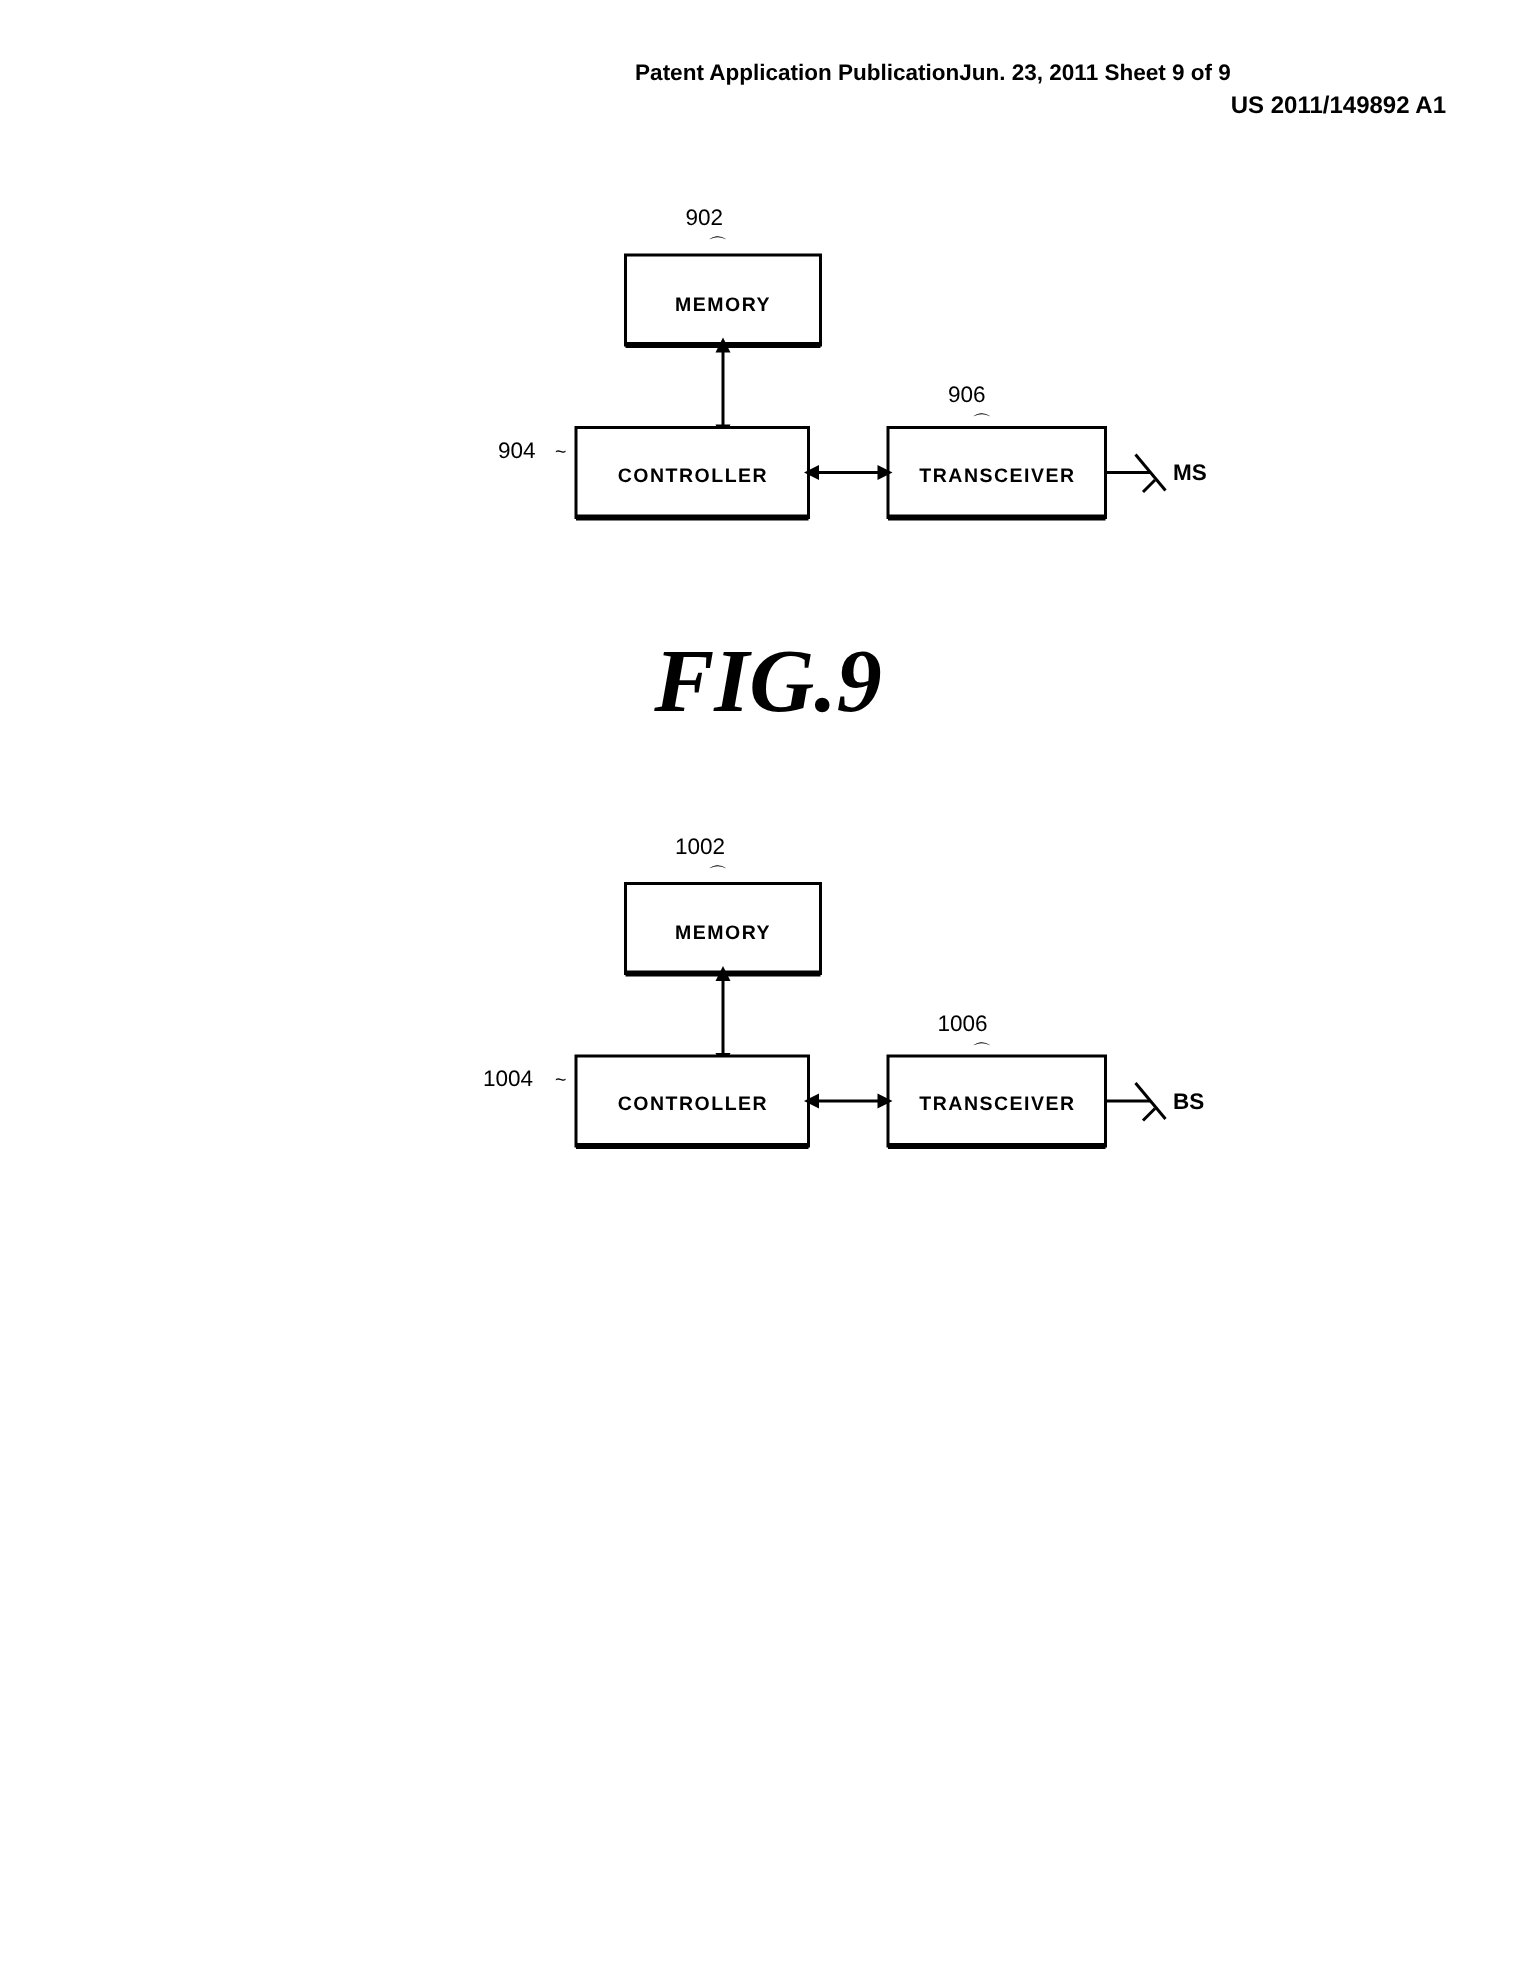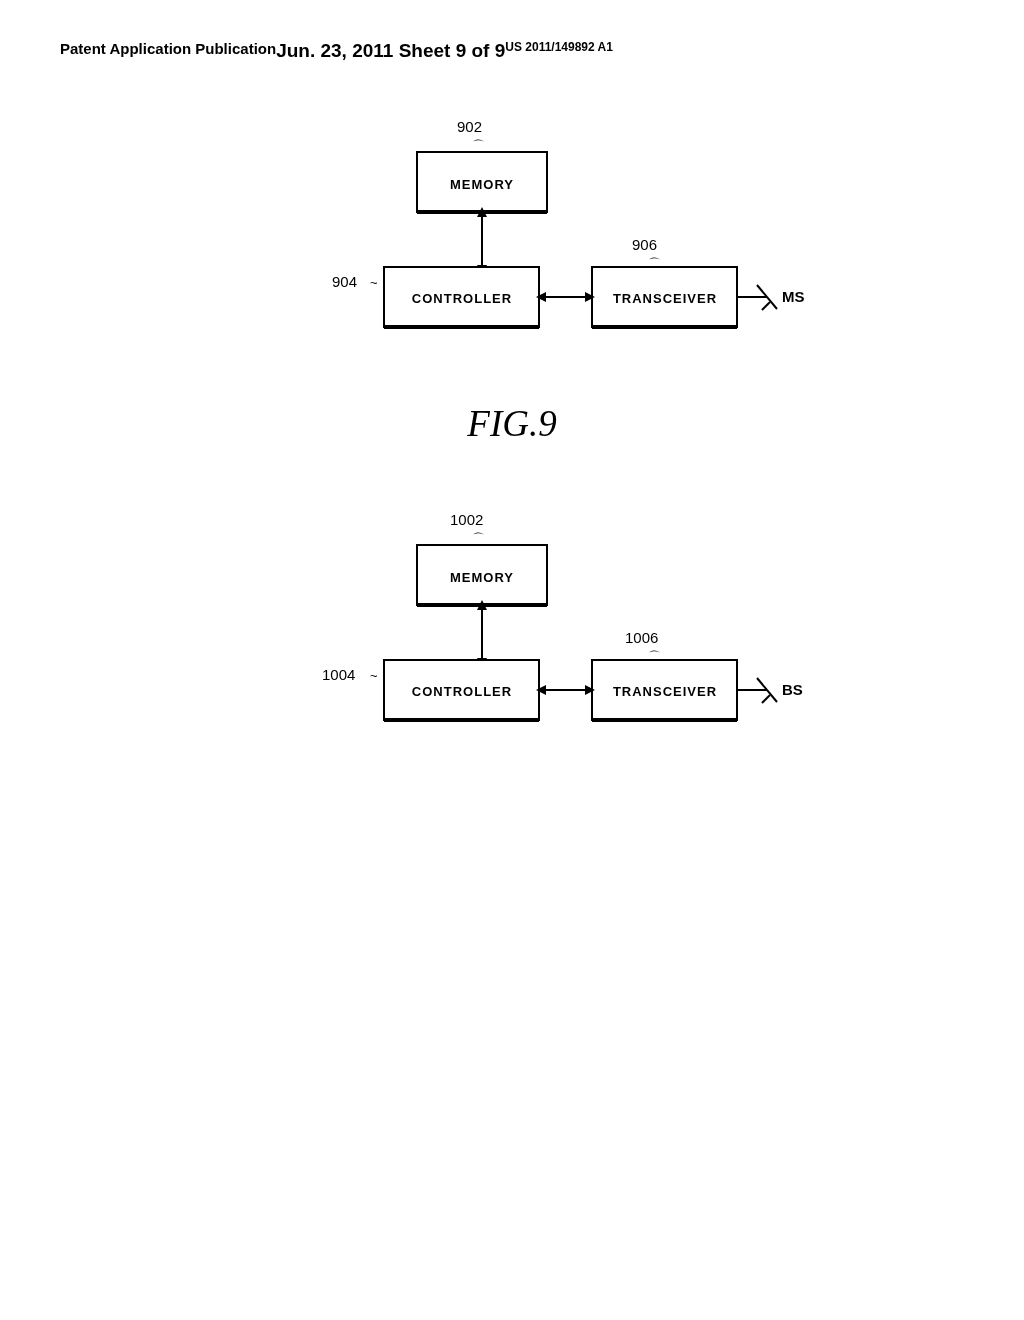--- a/index.html
+++ b/index.html
@@ -15,37 +15,38 @@
     .page {
       width: 1024px;
       min-height: 1320px;
       background: #fff;
       padding: 40px 60px;
     }
 
     
     .header {
       display: flex;
-      justify-content: flex-start;
+      justify-content: flex-end;
       align-items: flex-start;
       margin-bottom: 40px;
       font-size: 15px;
       font-weight: bold;
     }
     .header-left { font-weight: bold; font-size: 15px; }
-    .header-center { font-size: 19px; text-align: center; }
-    .header-right { font-size: 12px; }
+    .header-center { font-size: 15px; text-align: center; }
+    .header-right { font-size: 16px; margin-top: 22px; }
 
     
     .fig-title {
       text-align: center;
-      font-size: 37px;
+      font-size: 60px;
       font-family: 'Times New Roman', Times, serif;
       margin: 20px 0 50px 0;
       font-style: italic;
+      font-weight: bold;
     }
 
     
     .diagram-svg {
       display: block;
       margin: 0 auto;
     }
 
     
     .ref-label {

